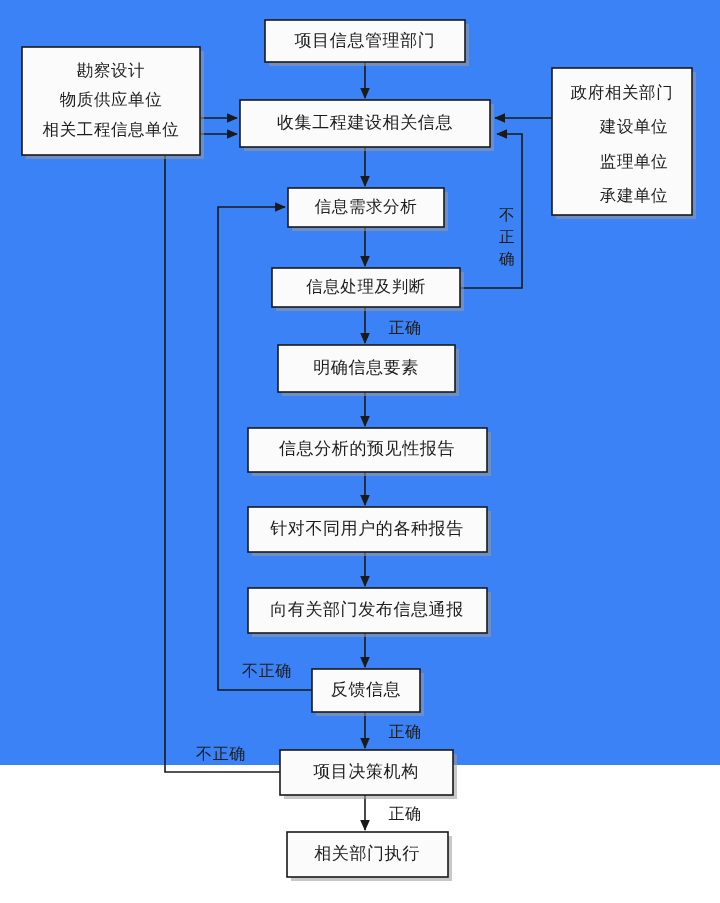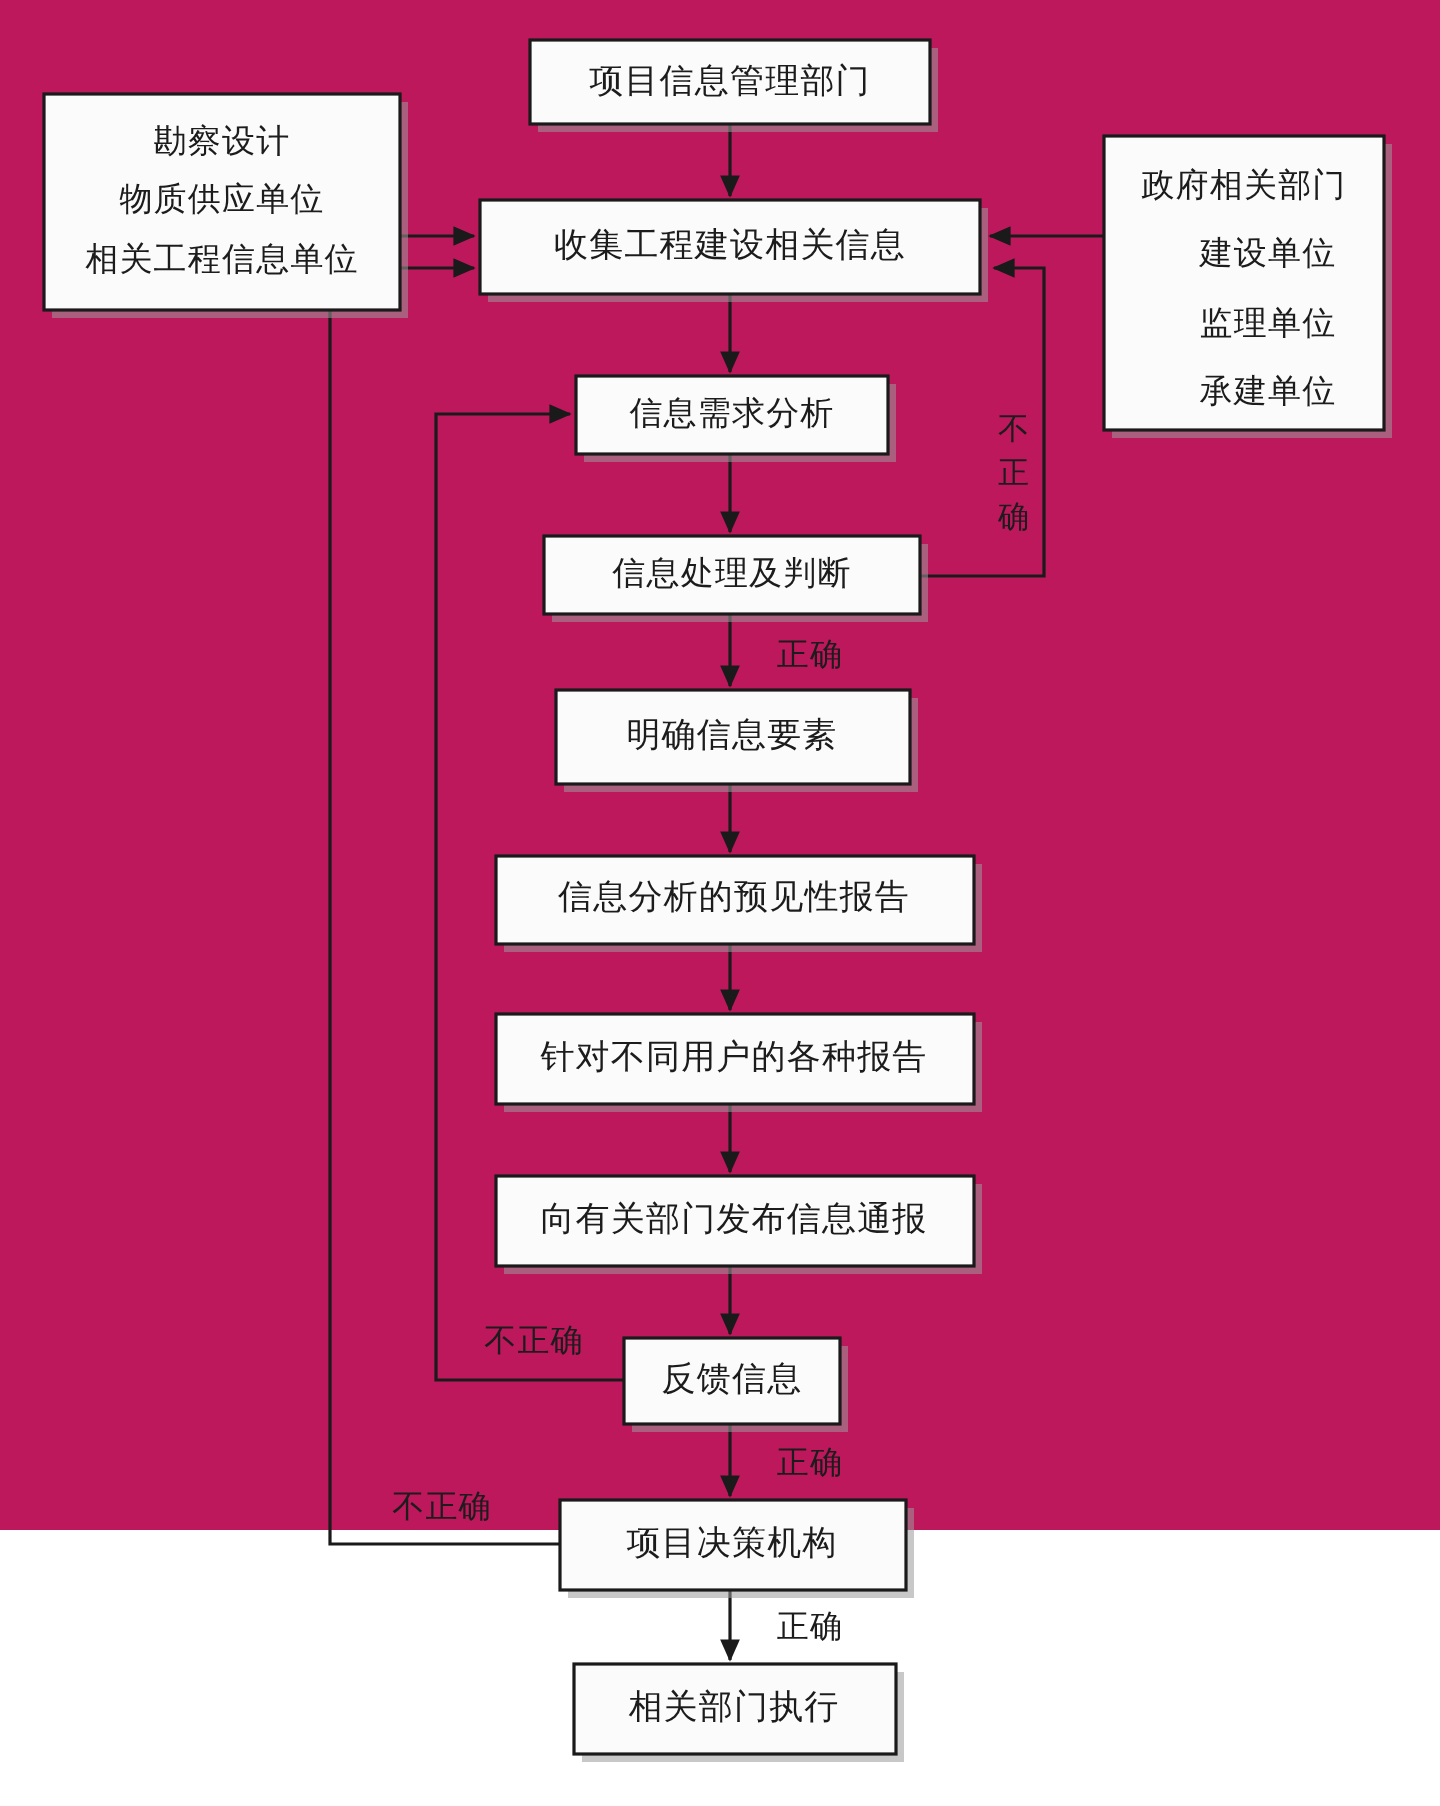--- a/index.html
+++ b/index.html
@@ -10,21 +10,21 @@
   body {
     width: 720px;
     height: 903px;
     font-family: "Liberation Serif", "DejaVu Serif", serif;
     overflow: hidden;
   }
   #flow-root {
     position: relative;
     width: 720px;
     height: 765px;
-    background: #be185d;
+    background: #3b82f6;
   }
   svg#flow-svg {
     position: absolute;
     left: 0;
     top: 0;
     width: 720px;
     height: 903px;
   }
   .node-rect {
     fill: #fbfbfb;

